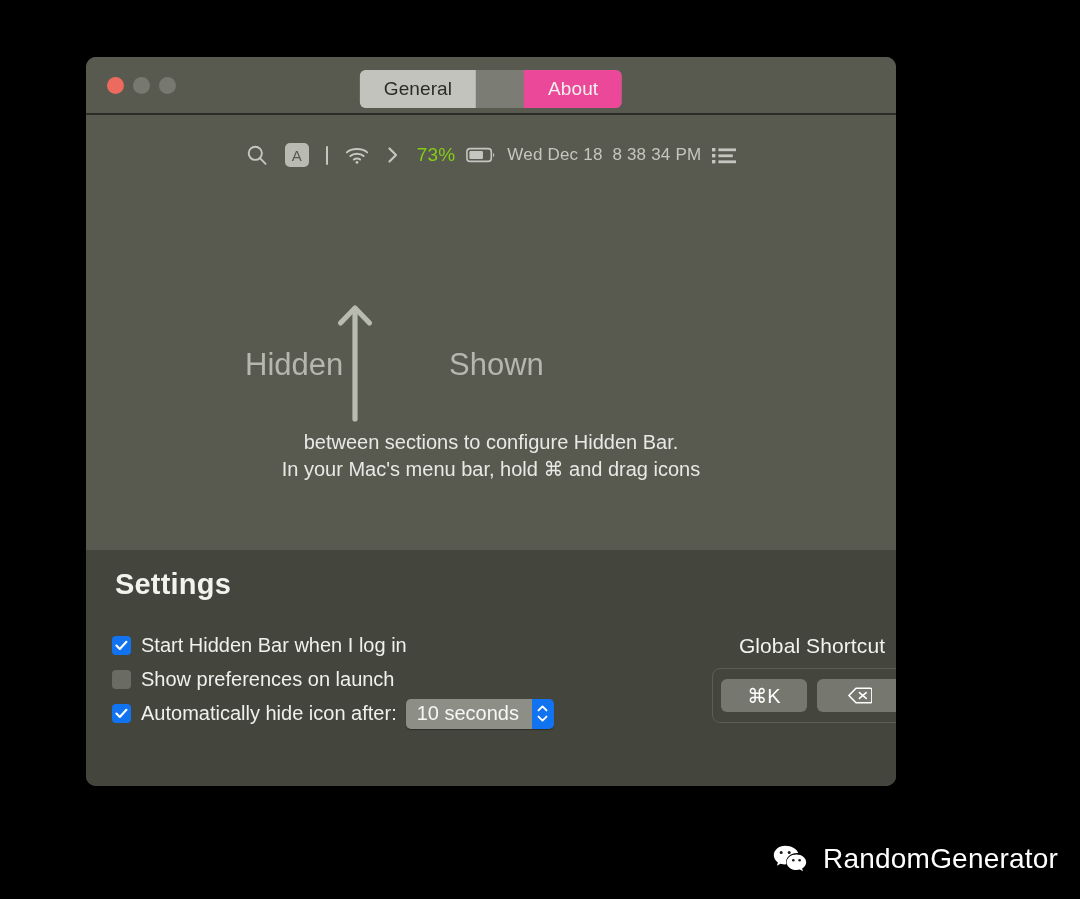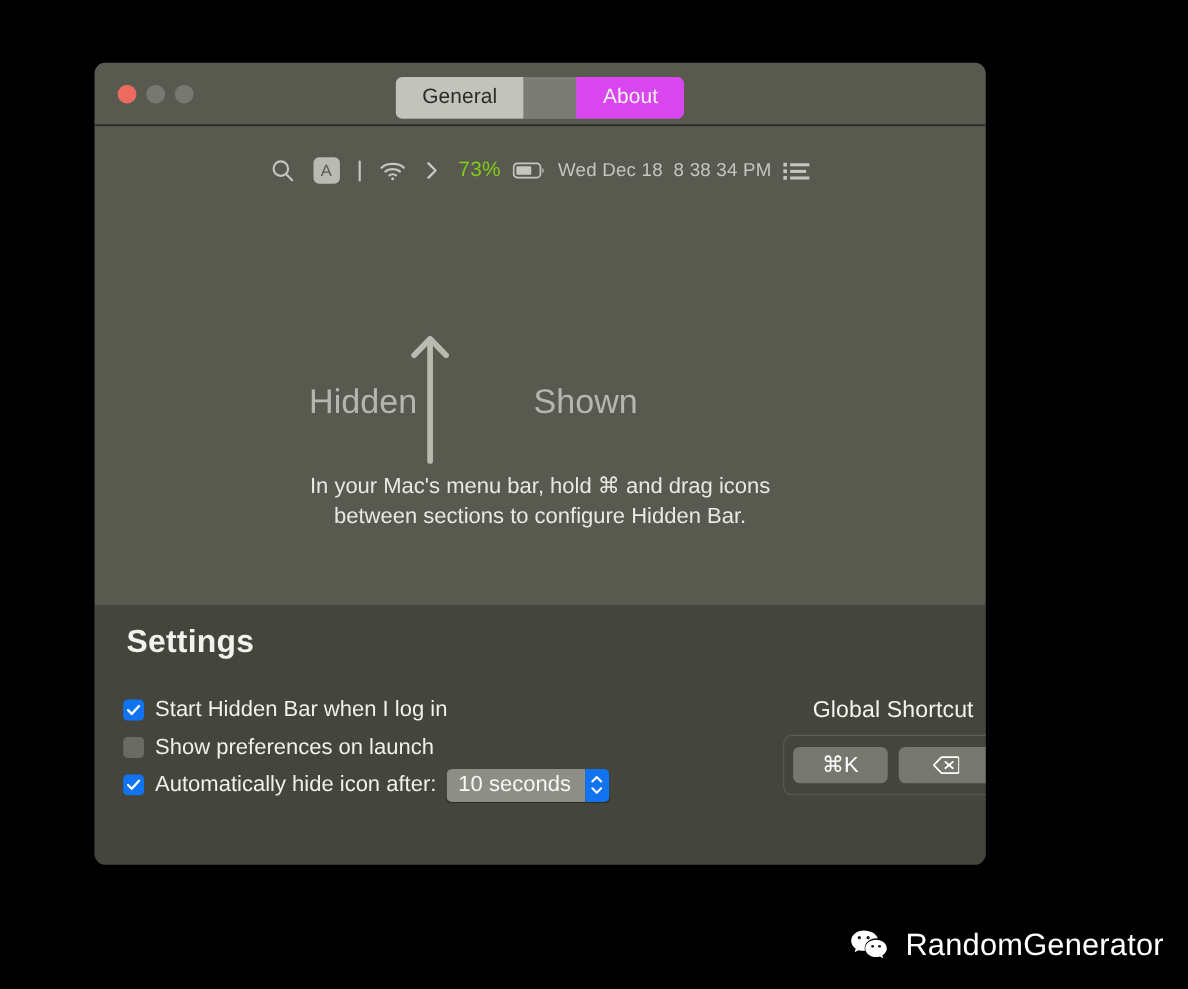--- a/index.html
+++ b/index.html
@@ -77,21 +77,21 @@
     line-height: 1;
     padding: 9px 24px 10px 24px;
     cursor: default;
     letter-spacing: 0.1px;
   }
   .tab.selected {
     background: #c2c3bc;
     color: #2b2c26;
   }
   .tab.unselected {
-    background: #d946ef;
+    background: #ec4899;
     color: #f1f1ee;
     margin-left: 48px;
   }
 
   
   .preview {
     position: relative;
     height: 435px;
     background: #585a50;
   }
@@ -151,21 +151,20 @@
   }
   .icon-list { width: 24px; height: 17px; }
 
   
   .hs-row {
     position: absolute;
     top: 186px;
     left: 0;
     width: 100%;
     height: 100px;
-    margin-left: 36px;
   }
   .hs-label {
     position: absolute;
     font-size: 31px;
     color: #b5b7ae;
     top: 46px;
   }
   .hs-hidden { left: 159px; }
   .hs-shown  { left: 363px; }
 
@@ -420,22 +419,22 @@
           <svg width="44" height="130" viewBox="0 0 44 130" fill="none">
             <line x1="22" y1="12" x2="22" y2="122" stroke="#b8bbb0" stroke-width="5.2" stroke-linecap="round"></line>
             <path d="M7.5 26 L22 11 L36.5 26" stroke="#b8bbb0" stroke-width="5.2" stroke-linecap="round" stroke-linejoin="round"></path>
           </svg>
         </div>
 
         <div class="hs-label hs-shown">Shown</div>
       </div>
 
       <div class="hint">
+        <div>between sections to configure Hidden Bar.</div>
         <div>In your Mac's menu bar, hold ⌘ and drag icons</div>
-        <div>between sections to configure Hidden Bar.</div>
       </div>
     </div>
 
     <div class="settings">
       <div class="settings-title">Settings</div>
 
       <div class="checkboxes">
 
         <div class="cb-row">
           <span class="cb on">

